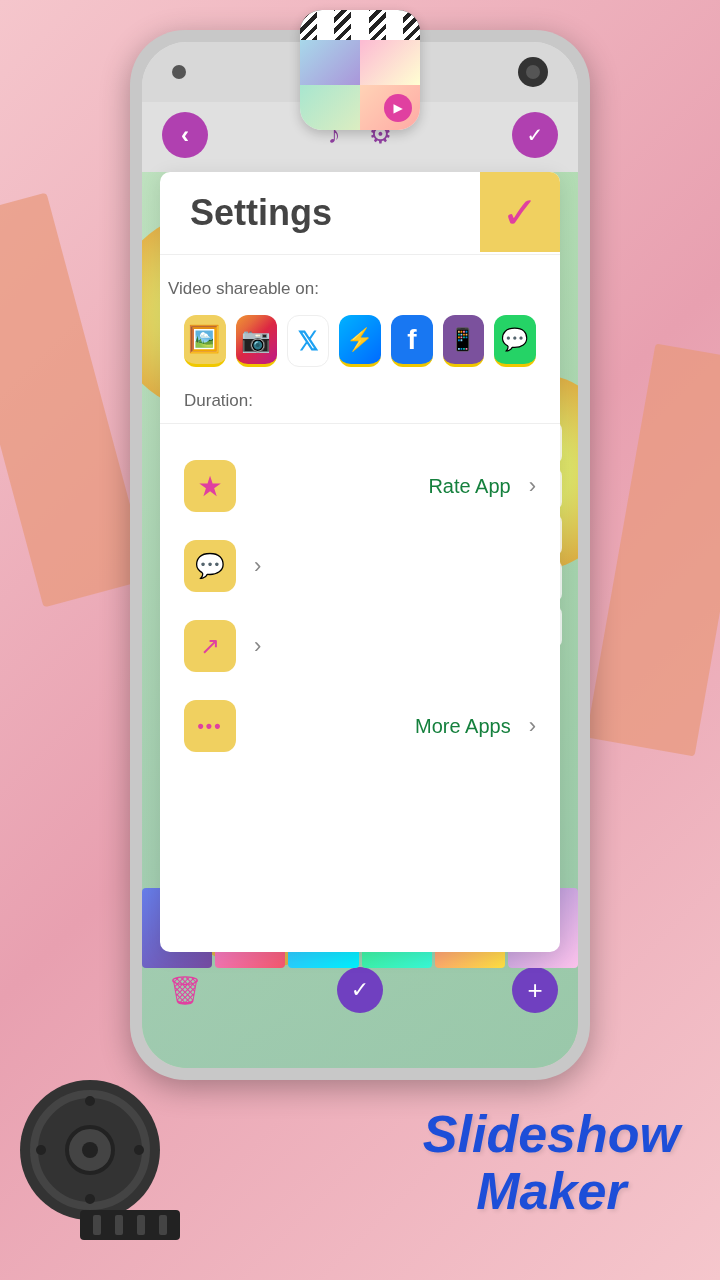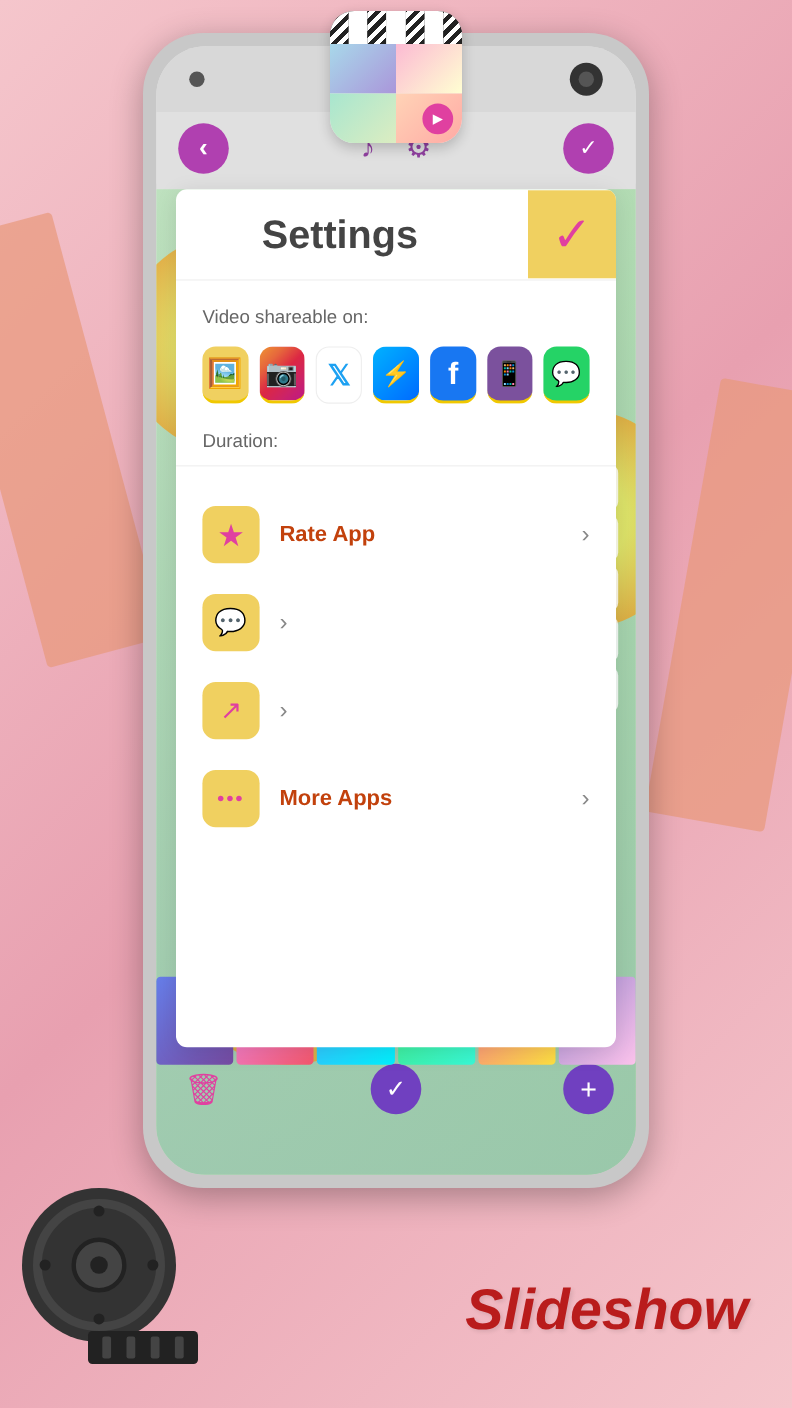--- a/index.html
+++ b/index.html
@@ -200,24 +200,22 @@
       border-radius: 10px;
       z-index: 10;
       overflow: hidden;
       box-shadow: 0 4px 20px rgba(0,0,0,0.1);
       min-height: 780px;
     }
 
     
     .settings-header {
       display: flex;
-      align-items: center;
       justify-content: space-between;
       padding: 0 0 0 30px;
-      margin-left: 48px;
     }
     .settings-title {
       font-size: 36px;
       font-weight: bold;
       color: #444;
       padding: 20px 0;
     }
     .settings-check-btn {
       width: 80px;
       height: 80px;
@@ -236,21 +234,21 @@
     .divider {
       height: 1px;
       background: #eee;
       margin: 0 0 14px 0;
     }
 
     
     .section-label {
       font-size: 17px;
       color: #666;
-      padding: 10px 24px 12px 24px;
+      padding: 10px 24px 12px 8px;
     }
 
     .share-icons-row {
       display: flex;
       gap: 10px;
       padding: 4px 24px 14px 24px;
       align-items: center;
     }
 
     .share-icon-btn {
@@ -347,22 +345,23 @@
       background: #f0d060;
       border-radius: 12px;
       display: flex; align-items: center; justify-content: center;
       font-size: 26px;
       flex-shrink: 0;
     }
 
     .menu-item-label {
       flex: 1;
       font-size: 20px;
-      color: #c2410c;
-      font-weight: 700;
+      color: #15803d;
+      font-weight: 400;
+      text-align: right;
     }
 
     .menu-item-chevron {
       color: #888;
       font-size: 22px;
     }
 
     
     .right-tools {
       position: absolute;
@@ -434,21 +433,21 @@
     
     .app-title {
       position: absolute;
       bottom: 55px;
       right: 50px;
       text-align: center;
     }
     .app-title-text {
       font-size: 52px;
       font-weight: bold;
-      color: #b91c1c;
+      color: #1d4ed8;
       line-height: 1.1;
       text-shadow: 2px 2px 4px rgba(0,0,0,0.1);
       font-style: italic;
     }
 
     
     .photo-strip {
       position: absolute;
       bottom: 80px;
       left: 0; right: 0;
@@ -709,14 +708,15 @@
     <div style="width:8px;height:20px;background:#444;border-radius:2px;"></div>
     <div style="width:8px;height:20px;background:#444;border-radius:2px;"></div>
     <div style="width:8px;height:20px;background:#444;border-radius:2px;"></div>
     <div style="width:8px;height:20px;background:#444;border-radius:2px;"></div>
   </div>
 </div>
 
 <div class="app-title" style="bottom:60px;right:40px;">
   <div class="app-title-text">
     <span>Slideshow</span><br>
+    <span>Maker</span>
   </div>
 </div>
 
 </body></html>

